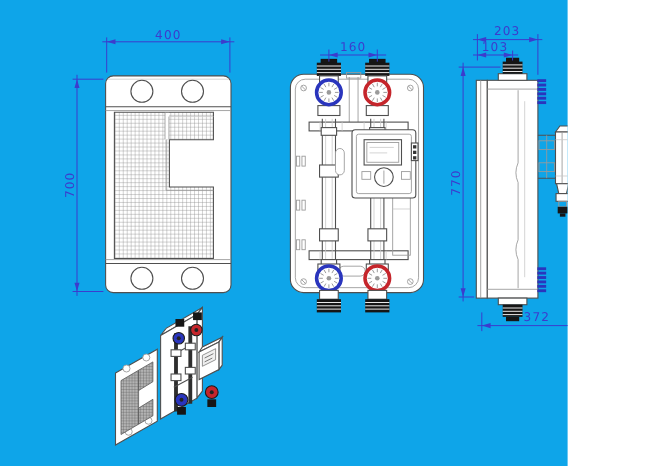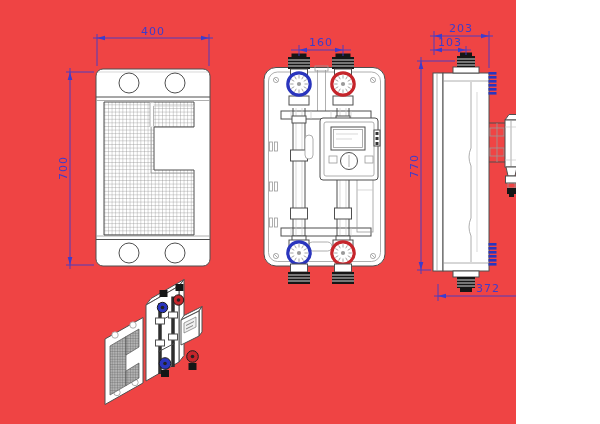--- a/index.html
+++ b/index.html
@@ -1,16 +1,16 @@
 <!DOCTYPE html>
 <html style="--dim-color: #3c3ccd; --valve-blue: #2a35bd; --valve-red: #c5252b; --line-dark: #4f4f4f; --fitting-black: #161616;"><head>
 <meta charset="utf-8">
 <style>
   html,body{margin:0;padding:0;background:#fff;}
-  #canvas{position:relative;width:516px;height:424px;background:#ef4444;overflow:hidden;
+  #canvas{position:relative;width:516px;height:424px;background:#0ea5e9;overflow:hidden;
           font-family:"DejaVu Sans",sans-serif;}
   svg{display:block;}
   .ln  {stroke:var(--line-dark);stroke-width:1;fill:none;}
   .lnf {stroke:var(--line-dark);stroke-width:1;fill:#fff;}
   .lnl {stroke:#9a9a9a;stroke-width:.8;fill:none;}
   .lnlf{stroke:#9a9a9a;stroke-width:.8;fill:#fff;}
   .lnx {stroke:#c7c7c7;stroke-width:.7;fill:none;}
   .dim-l{stroke:var(--dim-color);stroke-width:.9;fill:none;}
   .dim-f{fill:var(--dim-color);stroke:none;}
   text.dim-t{fill:var(--dim-color);font-family:"DejaVu Sans",sans-serif;font-size:11px;

